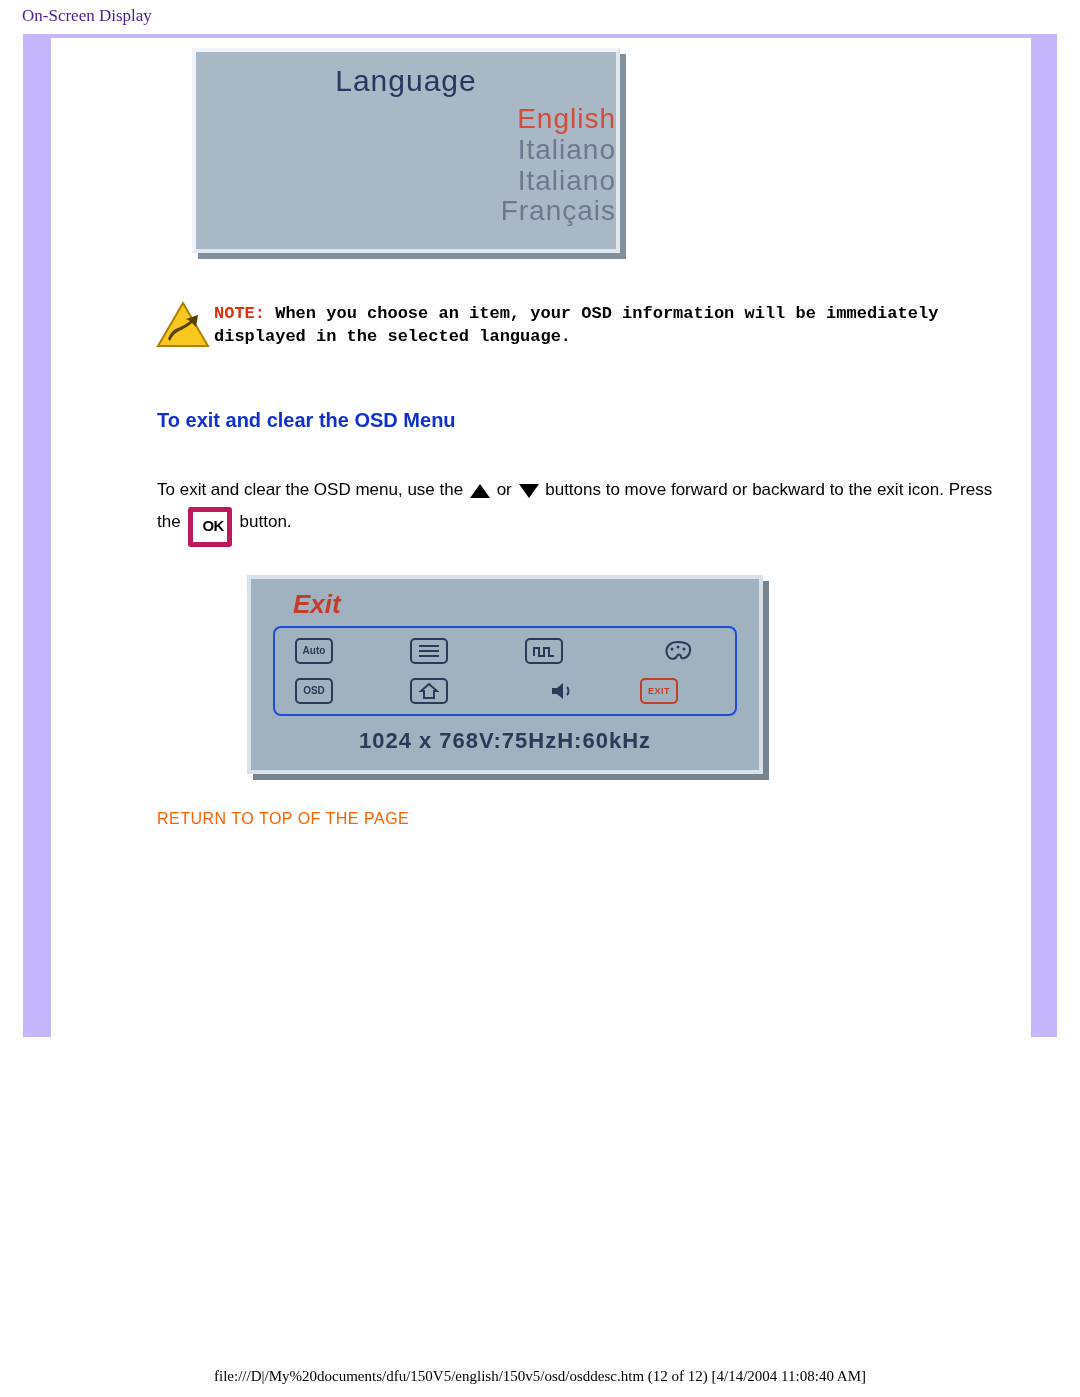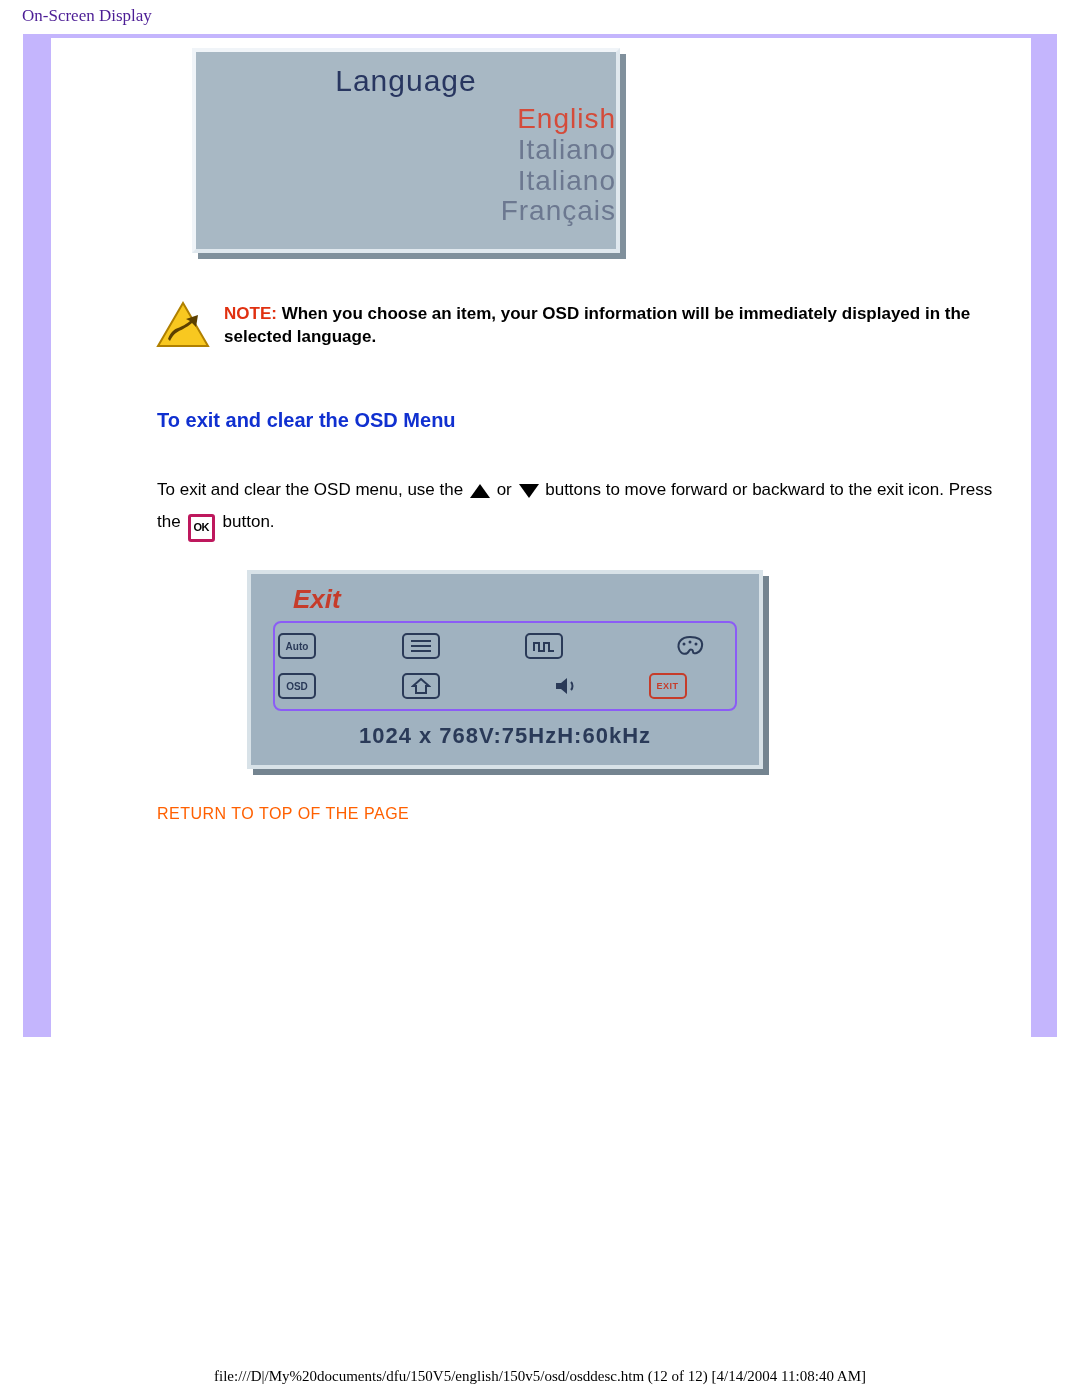--- a/index.html
+++ b/index.html
@@ -71,23 +71,24 @@
     font-weight: 400;
     line-height: 1.1;
     letter-spacing: 1px;
     text-align: right;
   }
   .osd-language .lang.selected { color: #d44b3a; }
 
   .note-row {
     display: flex;
     align-items: flex-start;
-    gap: 14px;
+    gap: 4px;
     margin-top: 50px;
     margin-left: -1px;
+    font-family: Liberation Mono, monospace;
   }
   .warning-triangle {
     width: 54px;
     height: 48px;
     position: relative;
     flex-shrink: 0;
     margin-top: -2px;
   }
   .warning-triangle svg { width: 54px; height: 48px; }
   .note-text {
@@ -115,25 +116,25 @@
     width: 0; height: 0;
     border-left: 10px solid transparent;
     border-right: 10px solid transparent;
     vertical-align: -3px;
     margin: 0 2px;
   }
   .tri-up { border-bottom: 14px solid #000; }
   .tri-down { border-top: 14px solid #000; }
   .ok-btn {
     display: inline-block;
-    border: 3px solid #be185d;
+    border: 5px solid #be185d;
     border-radius: 3px;
     font-weight: 900;
-    font-size: 11px;
-    padding: 0px 3px 1px 2px;
+    font-size: 15px;
+    padding: 0px 3px 1px 9px;
     vertical-align: -4px;
     letter-spacing: -0.5px;
     margin: 0 3px;
   }
 
   .osd-exit {
     margin: 28px 0 16px 90px;
     width: 516px;
     background: #a0b2c0;
     border: 4px solid #d8e2e8;
@@ -143,23 +144,23 @@
   }
   .osd-exit .exit-title {
     color: #c63c2a;
     font-size: 26px;
     font-weight: bold;
     margin-left: 20px;
     margin-bottom: 6px;
     font-style: italic;
   }
   .icon-grid-outer {
-    border: 2px solid #8b5cf6;
+    border: 2px solid #1d4ed8;
     border-radius: 8px;
-    padding: 10px 3px;
+    padding: 10px 20px;
   }
   .icon-grid {
     display: grid;
     grid-template-columns: repeat(4, 1fr);
     row-gap: 14px;
     column-gap: 40px;
   }
   .mini-icon {
     display: flex; align-items: center; justify-content: center;
     width: 38px; height: 26px;

